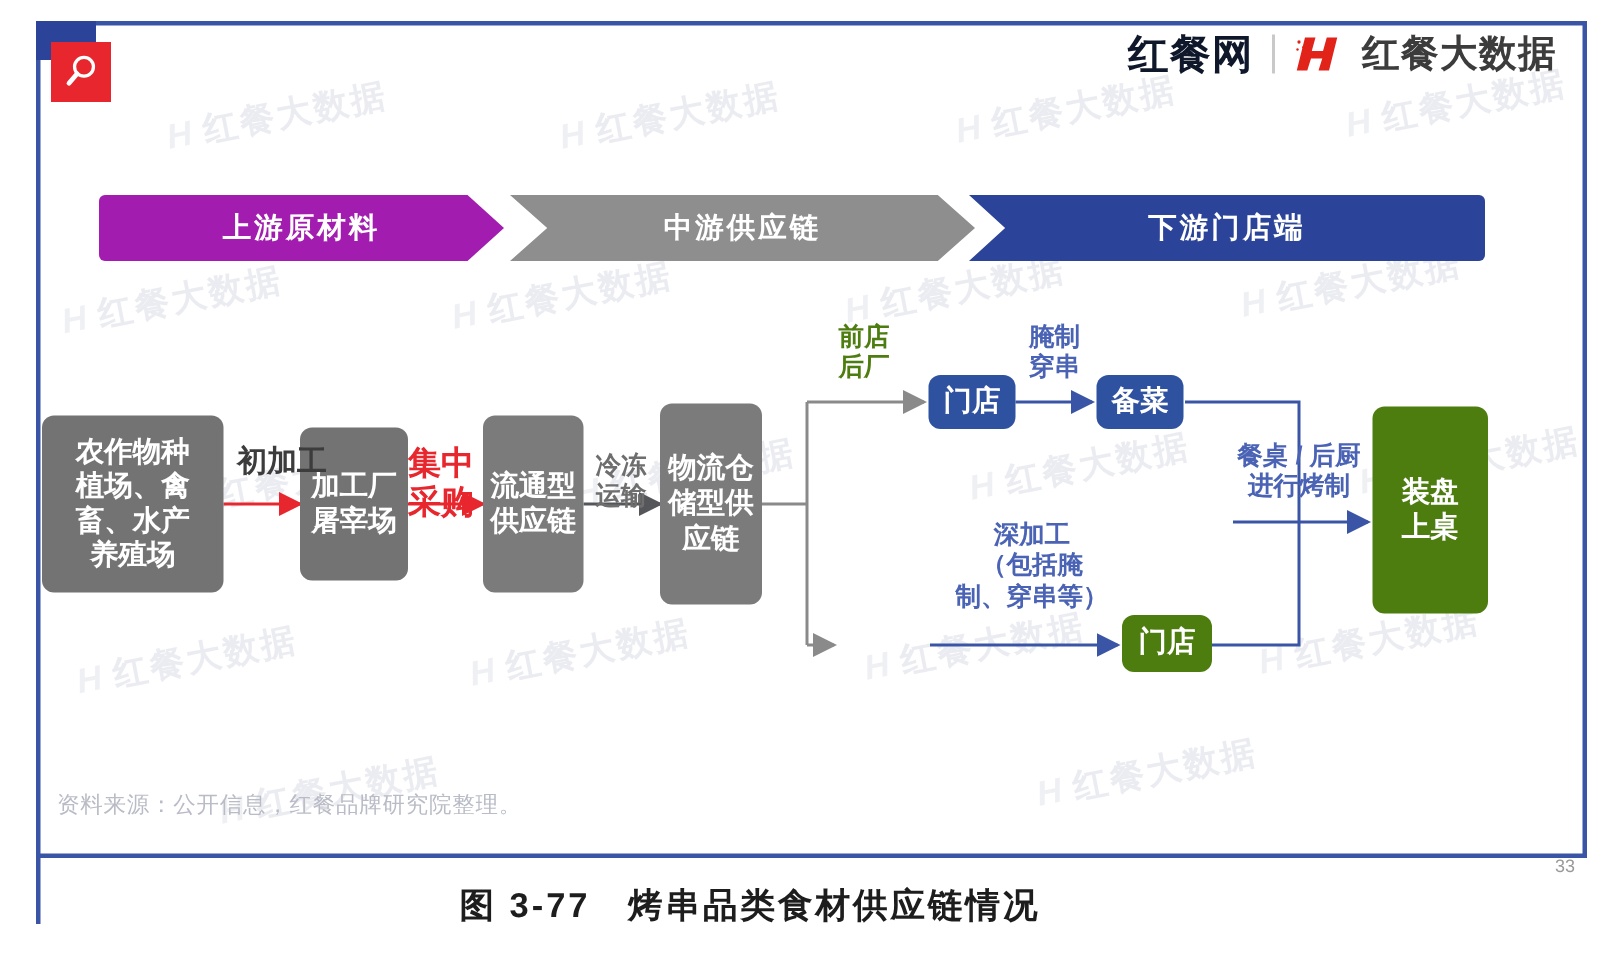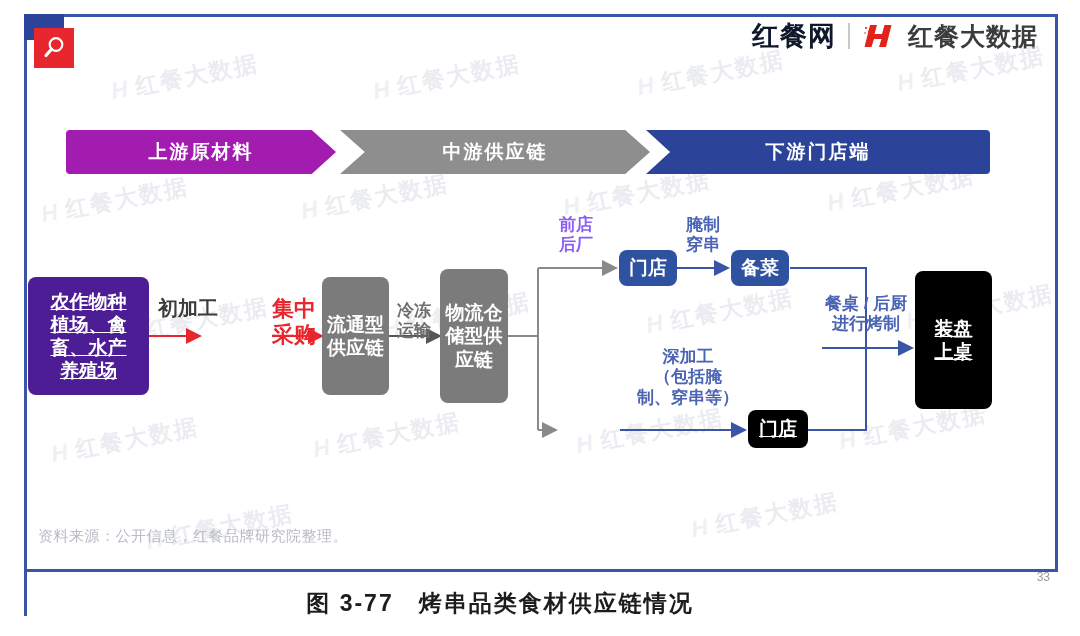--- a/index.html
+++ b/index.html
@@ -55,30 +55,30 @@
      border-radius:4px 0 0 4px;}
   .chev-b{left:340px;width:310px;background:#8e8e8e;
      clip-path:polygon(0 0, 92% 0, 100% 50%, 92% 100%, 0 100%, 8% 50%);}
   .chev-c{left:646px;width:344px;background:#2b4398;
      clip-path:polygon(0 0, 100% 0, 100% 100%, 0 100%, 7% 50%);
      border-radius:0 4px 4px 0;}
 
   
   .box{position:absolute;display:flex;align-items:center;justify-content:center;
     text-align:center;color:#fff;border-radius:8px;line-height:1.22;font-weight:bold;}
-  .box.red{background:#4c1d95;text-decoration:underline;}
+  .box.red{background:#737373;}
   .box.gray{background:#7b7b7b;}
   .box.blue{background:#2f52a0;}
-  .box.navy{background:#000000;text-decoration:underline;}
+  .box.navy{background:#4d7c0f;}
 
   
   .lab{position:absolute;text-align:center;line-height:1.2;font-weight:bold;white-space:pre-line;}
   .lab.dark{color:#3c3c3c;}
   .lab.red{color:#e8262e;}
-  .lab.gray{color:#8b5cf6;}
+  .lab.gray{color:#4d7c0f;}
   .lab.blue{color:#4a63b5;}
 
   
   #wires{position:absolute;left:0;top:0;width:1080px;height:636px;}
 
   
   .source{position:absolute;left:38px;top:527px;color:#b9bcc6;font-size:15px;letter-spacing:.5px;}
   .caption{position:absolute;left:0;top:588px;width:972px;text-align:center;
     color:#1d1d1d;font-size:23px;font-weight:bold;letter-spacing:2px;padding-left:14px;}
   .pageno{position:absolute;right:30px;top:570px;color:#9a9a9a;font-size:12px;}
@@ -176,20 +176,22 @@
       <path d="M790,268 L866,268 L866,348" fill="none" stroke="#3a55a5" stroke-width="2"></path>
       <path d="M808,430 L866,430 L866,348" fill="none" stroke="#3a55a5" stroke-width="2"></path>
       <line x1="822" y1="348" x2="912" y2="348" stroke="#3a55a5" stroke-width="2" marker-end="url(#ar-blue)"></line>
     </svg>
 
     <div class="box red" style="left: 28px; top: 277px; width: 121px; height: 118px; font-size: 19px; white-space: pre-line;">农作物种
 植场、禽
 畜、水产
 养殖场</div>
 
+    <div class="box red" style="left: 200px; top: 285px; width: 72px; height: 102px; font-size: 19px; white-space: pre-line;">加工厂
+屠宰场</div>
 
     <div class="box gray" style="left: 322px; top: 277px; width: 67px; height: 118px; font-size: 19px; white-space: pre-line;">流通型
 供应链</div>
 
     <div class="box gray" style="left: 440px; top: 269px; width: 68px; height: 134px; font-size: 19px; white-space: pre-line;">物流仓
 储型供
 应链</div>
 
     <div class="box blue" style="left: 619px; top: 250px; width: 58px; height: 36px; font-size: 19px; white-space: pre-line;">门店</div>
 

